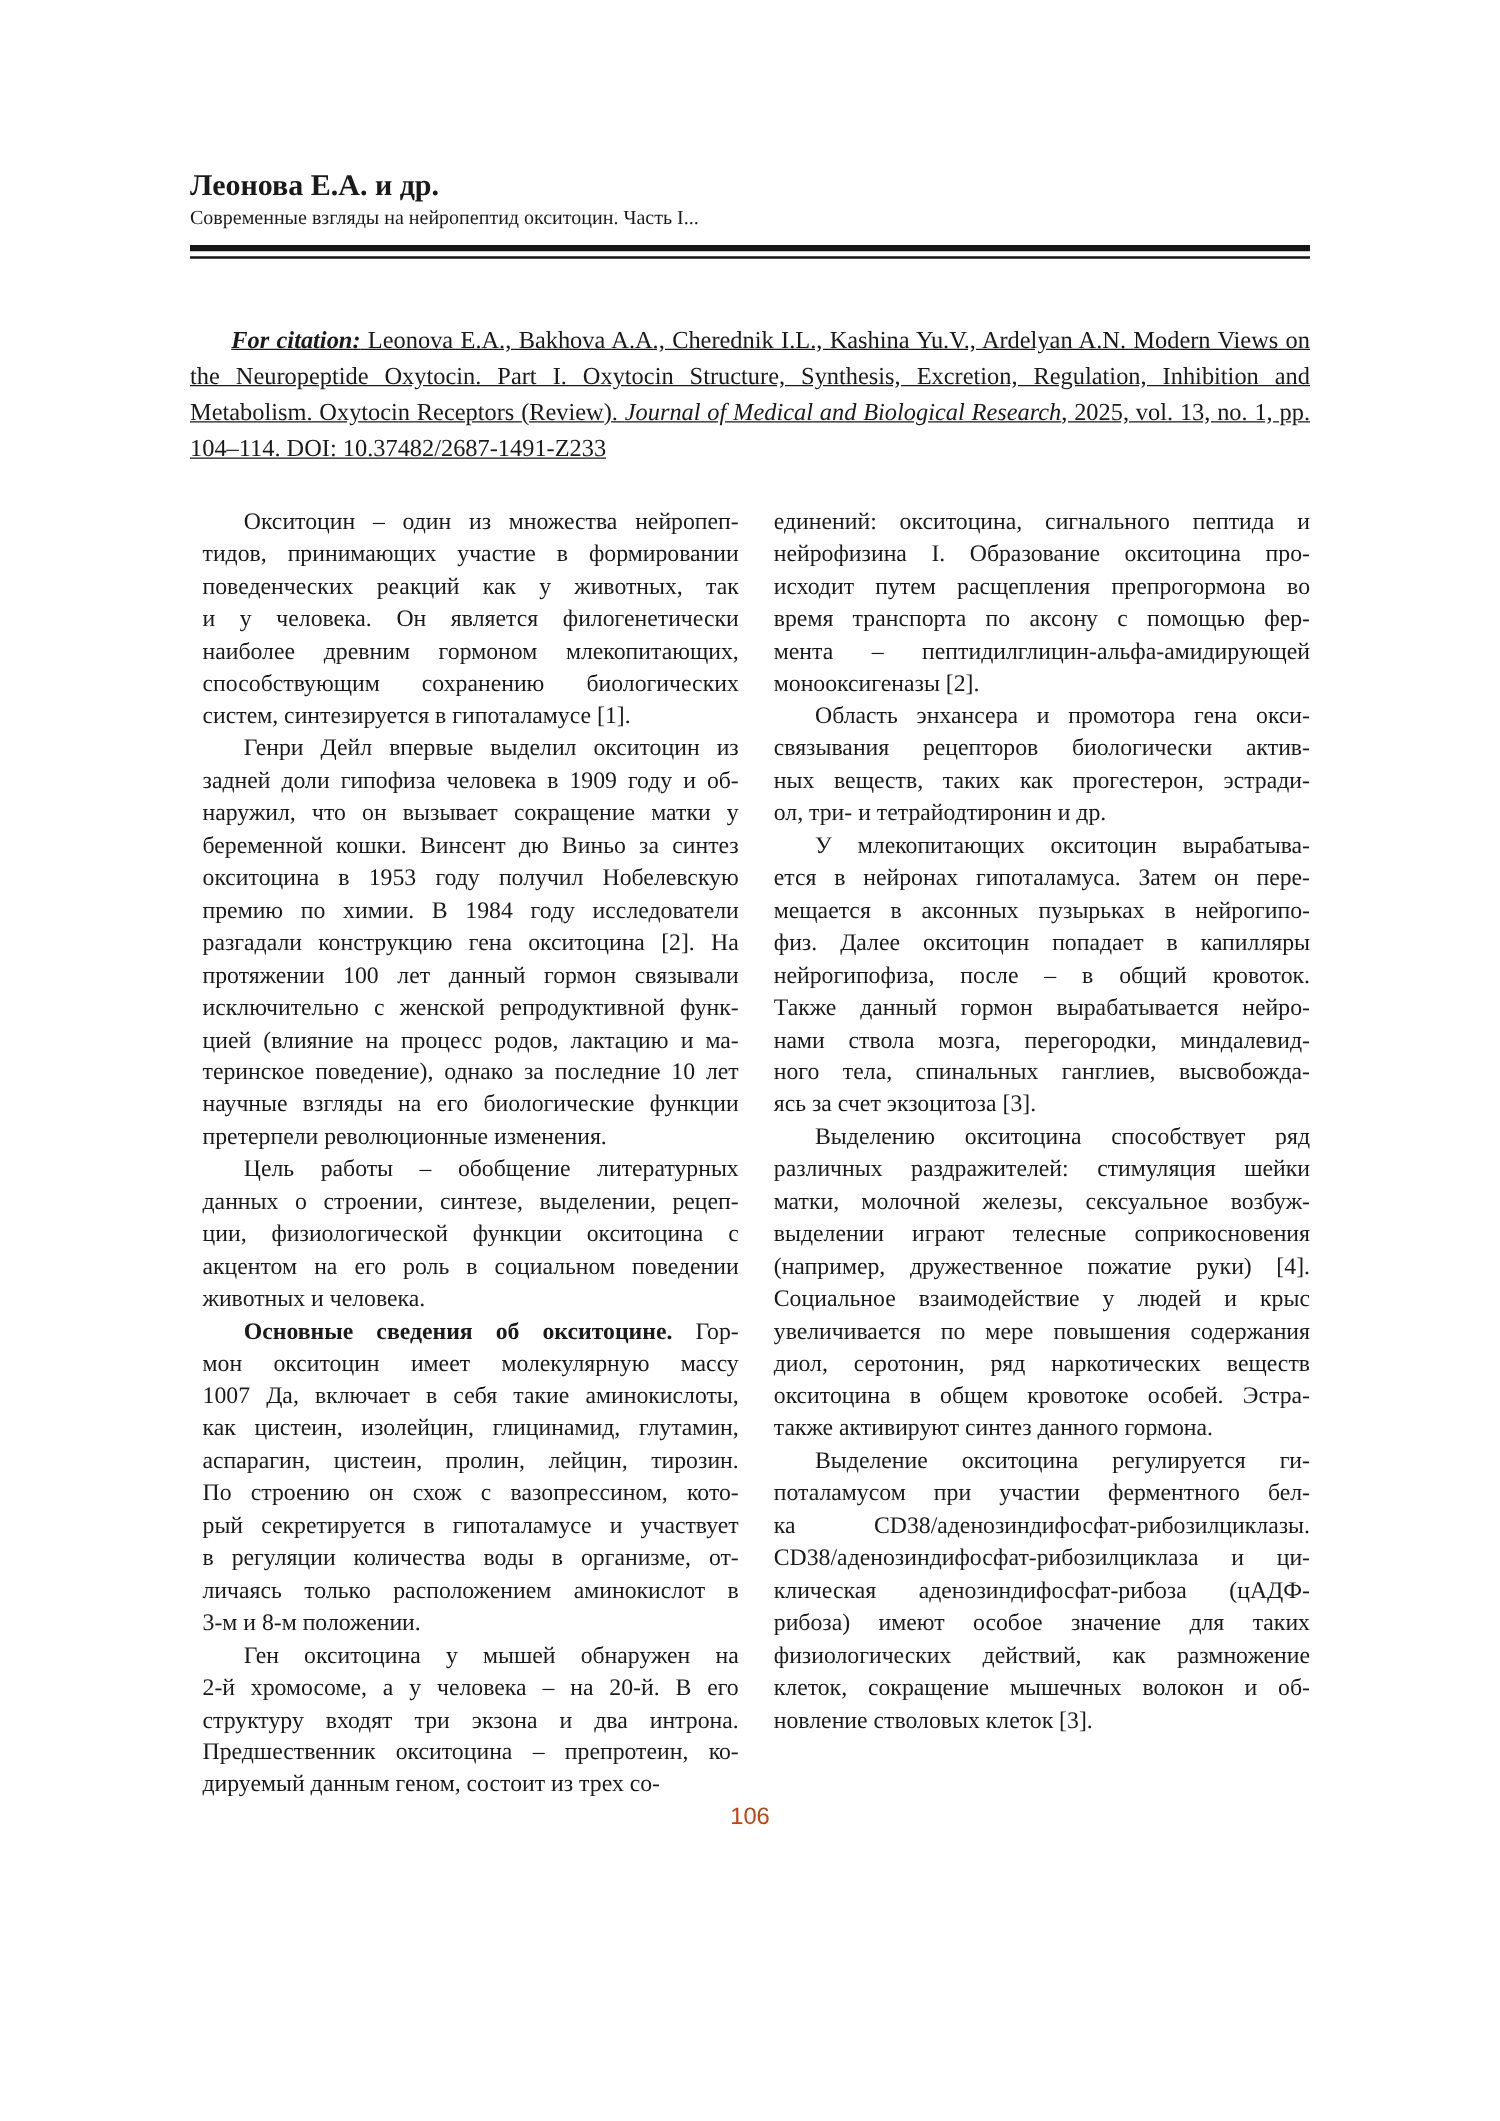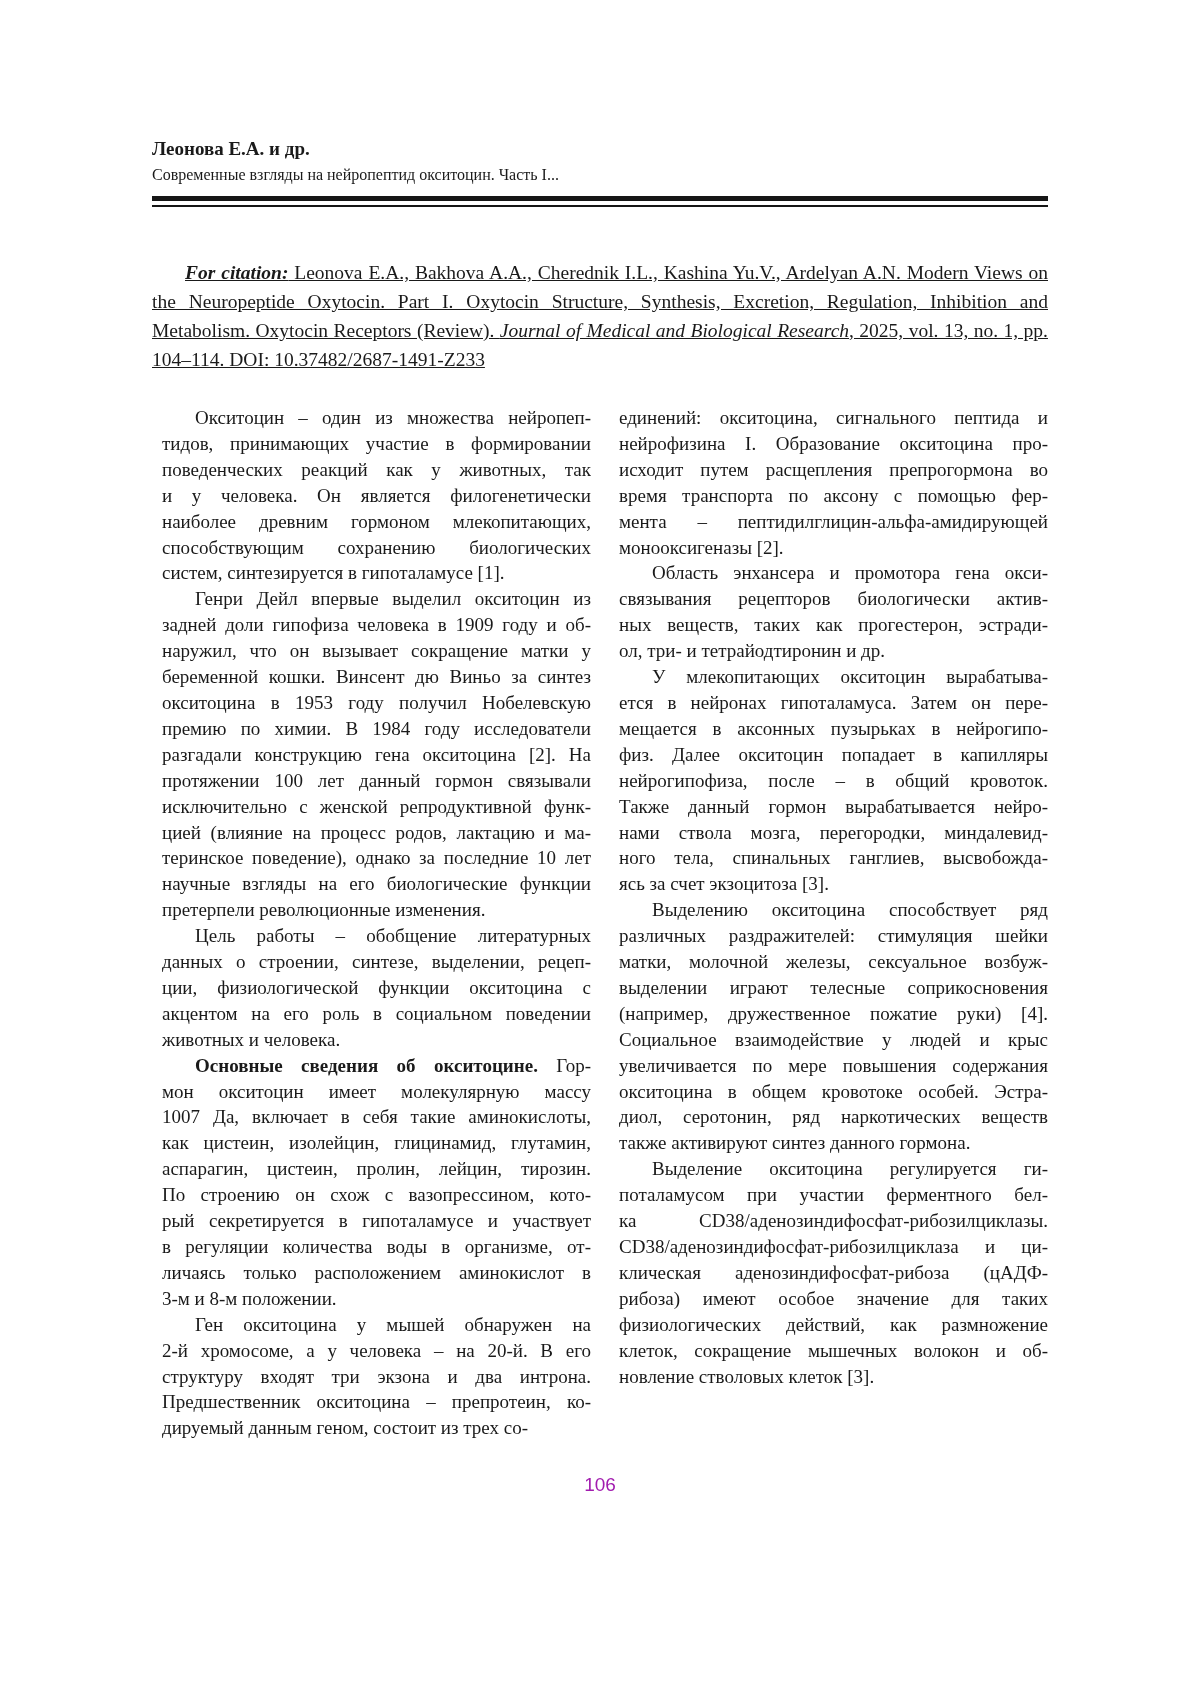--- a/index.html
+++ b/index.html
@@ -8,21 +8,21 @@
     font-family: "Liberation Serif", serif;
     color: #1a1a1a;
   }
   .page {
     box-sizing: border-box;
     width: 1200px; height: 1697px;
     padding: 136px 152px 0 152px;
     overflow: hidden;
     background: #ffffff;
   }
-  .hdr-authors { font-weight: bold; font-size: 19px; line-height: 26px; }
+  .hdr-authors { font-weight: bold; font-size: 24px; line-height: 26px; }
   .hdr-title   { font-size: 16px; line-height: 26px; }
   .double-rule {
     margin-top: 8px;
     height: 4px;
     border-top: 5px solid #161616;
     border-bottom: 2px solid #161616;
   }
   .citation {
     margin: 51px 0 0 0;
     font-size: 19.5px;
@@ -49,25 +49,25 @@
     text-align: justify;
     -moz-text-align-last: justify;
     text-align-last: justify;
   }
   .line.last {
     -moz-text-align-last: left;
     text-align-last: left;
   }
   .line.indent { padding-left: 33px; }
   .page-number {
-    margin-top: 33px;
+    margin-top: 2px;
     text-align: center;
     font-family: "Liberation Sans", sans-serif;
     font-size: 19px;
-    color: #a21caf;
+    color: #c2410c;
   }
 </style>
 </head>
 <body>
 
 <div class="page">
 
   <div class="header">
     <div class="hdr-authors">Леонова Е.А. и др.</div>
     <div class="hdr-title">Современные взгляды на нейропептид окситоцин. Часть I...</div>
@@ -156,22 +156,22 @@
           <div class="line last">ясь за счет экзоцитоза [3].</div>
         </div>
         <div class="para">
           <div class="line indent">Выделению окситоцина способствует ряд</div>
           <div class="line">различных раздражителей: стимуляция шейки</div>
           <div class="line">матки, молочной железы, сексуальное возбуж-</div>
           <div class="line">выделении играют телесные соприкосновения</div>
           <div class="line">(например, дружественное пожатие руки) [4].</div>
           <div class="line">Социальное взаимодействие у людей и крыс</div>
           <div class="line">увеличивается по мере повышения содержания</div>
+          <div class="line">диол, серотонин, ряд наркотических веществ</div>
           <div class="line">окситоцина в общем кровотоке особей. Эстра-</div>
-          <div class="line">диол, серотонин, ряд наркотических веществ</div>
           <div class="line last">также активируют синтез данного гормона.</div>
         </div>
         <div class="para">
           <div class="line indent">Выделение окситоцина регулируется ги-</div>
           <div class="line">поталамусом при участии ферментного бел-</div>
           <div class="line">ка CD38/аденозиндифосфат-рибозилциклазы.</div>
           <div class="line">CD38/аденозиндифосфат-рибозилциклаза и ци-</div>
           <div class="line">клическая аденозиндифосфат-рибоза (цАДФ-</div>
           <div class="line">рибоза) имеют особое значение для таких</div>
           <div class="line">физиологических действий, как размножение</div>

